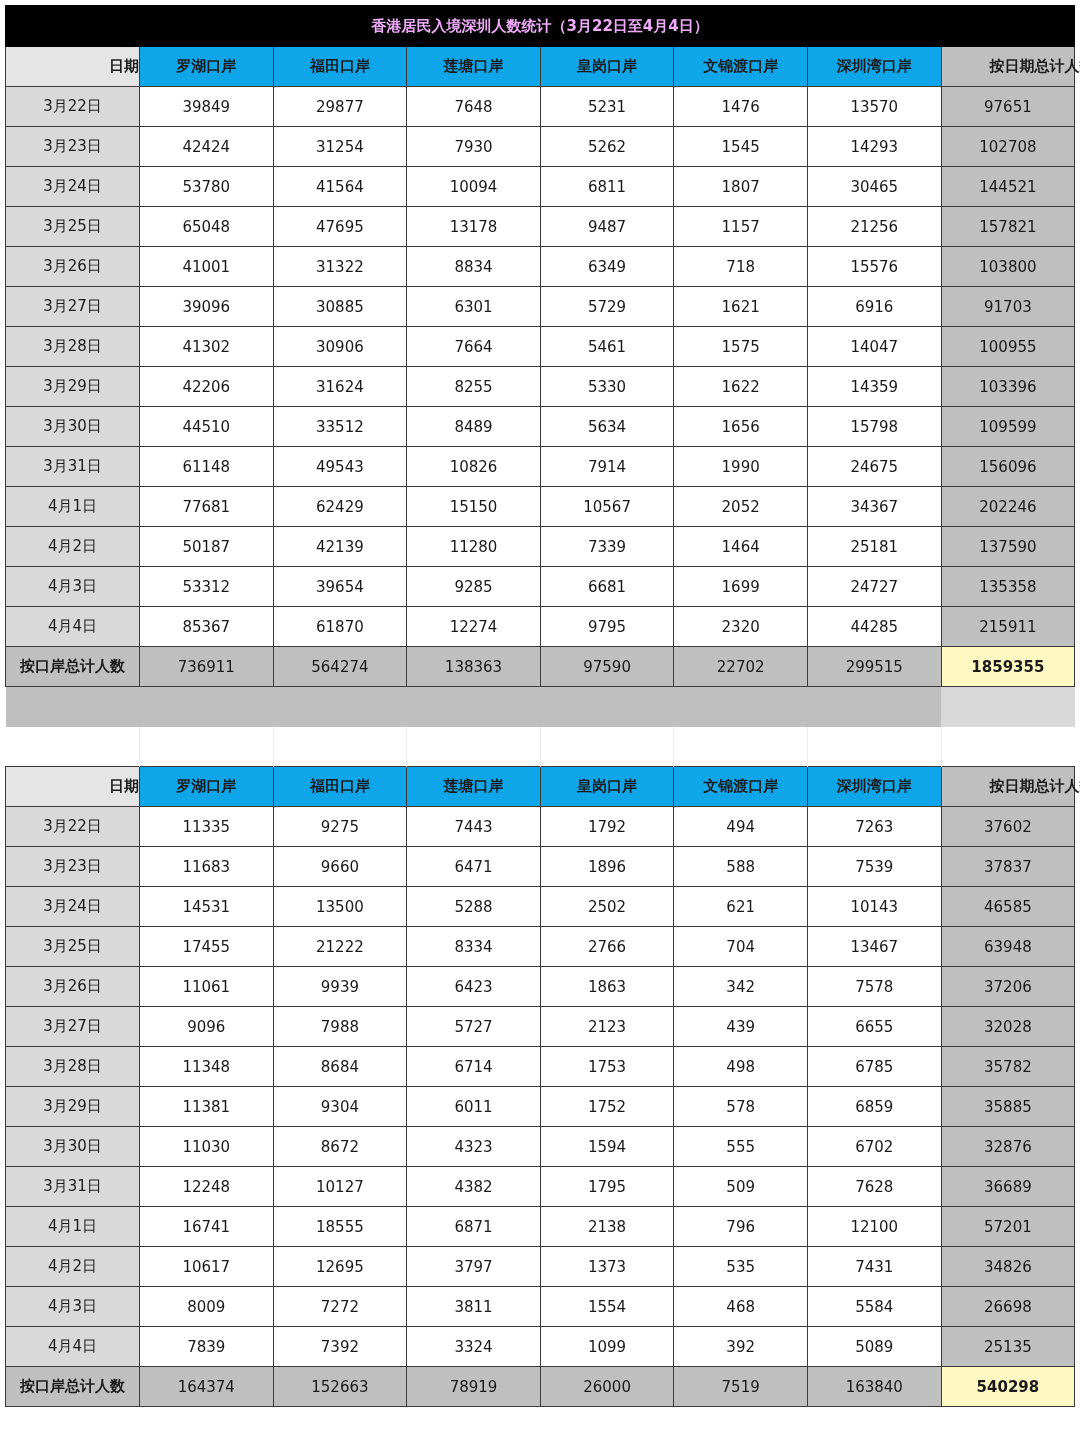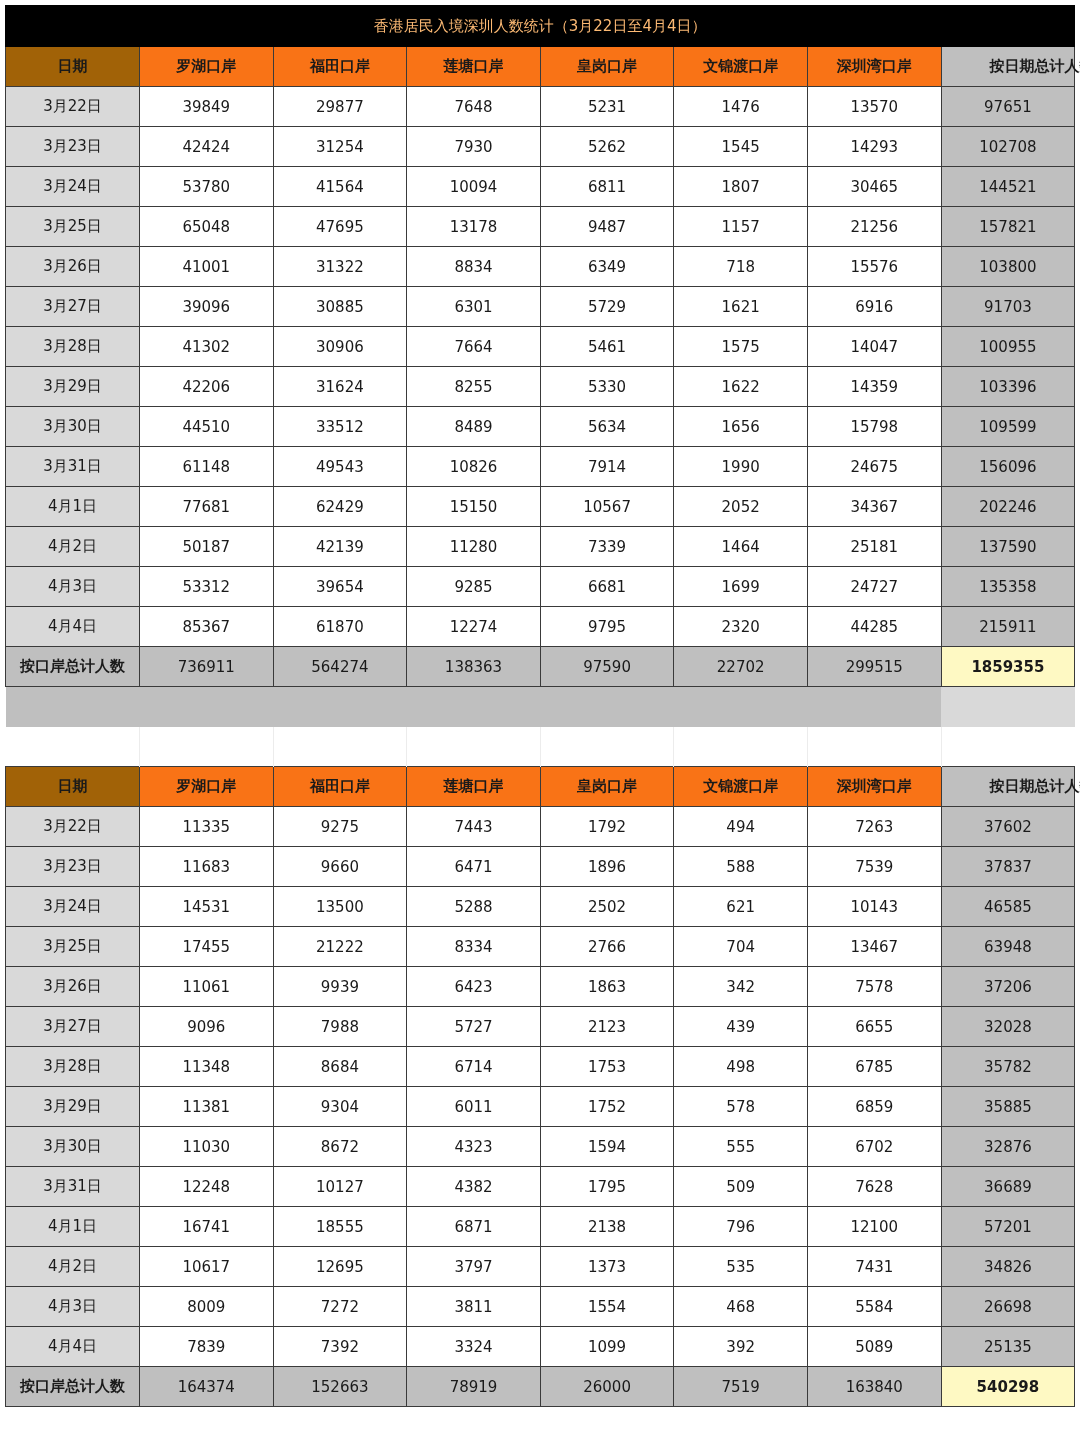--- a/index.html
+++ b/index.html
@@ -2,26 +2,26 @@
 <html><head>
 <meta charset="utf-8">
 <style>
   html, body { margin: 0; padding: 0; background: #ffffff; }
   body { width: 1080px; height: 1450px; position: relative; overflow: hidden;
          font-family: "DejaVu Sans", "Liberation Sans", sans-serif; color: #1a1a1a; }
   .sheet { position: absolute; left: 5px; top: 5px; width: 1069px; }
   table.grid { border-collapse: collapse; table-layout: fixed; width: 1069px; }
   table.grid col.c0 { width: 134px; }
   table.grid col.cn { width: 133.6px; }
-  .title-row td { background: #000000; color: #fdba74; height: 40px; text-align: center;
-                  font-size: 15px; font-weight: normal; border: 1px solid #000; padding: 0; }
+  .title-row td { background: #000000; color: #f0abfc; height: 40px; text-align: center;
+                  font-size: 15px; font-weight: bold; border: 1px solid #000; padding: 0; }
   td { border: 1px solid #3a3a3a; height: 39px; text-align: center; vertical-align: middle;
        font-size: 15px; padding: 0; white-space: nowrap; }
-  .hdr td { font-weight: bold; font-size: 15px; background: #f97316; }
-  .hdr td.date-col { background: #a16207; }
+  .hdr td { font-weight: bold; font-size: 15px; background: #0ea5e9; }
+  .hdr td.date-col { background: #e5e5e5; text-align: right; }
   .hdr td.total-col { background: #bfbfbf; padding-left: 48px; }
   td.date-col { background: #d9d9d9; }
   td.total-col { background: #bfbfbf; }
   .sum-row td { background: #bfbfbf; }
   .sum-row td.sum-label { font-weight: bold; }
   .sum-row td.grand { background: #fef9c3; font-weight: bold; }
   .gap-gray td { background: #bfbfbf; border: none; height: 40px; }
   .gap-gray td.light { background: #d9d9d9; }
   .gap-white td { background: #ffffff; border: none; border-left: 1px solid #ececec; height: 39px; }
   .gap-white td:first-child { border-left: none; }

